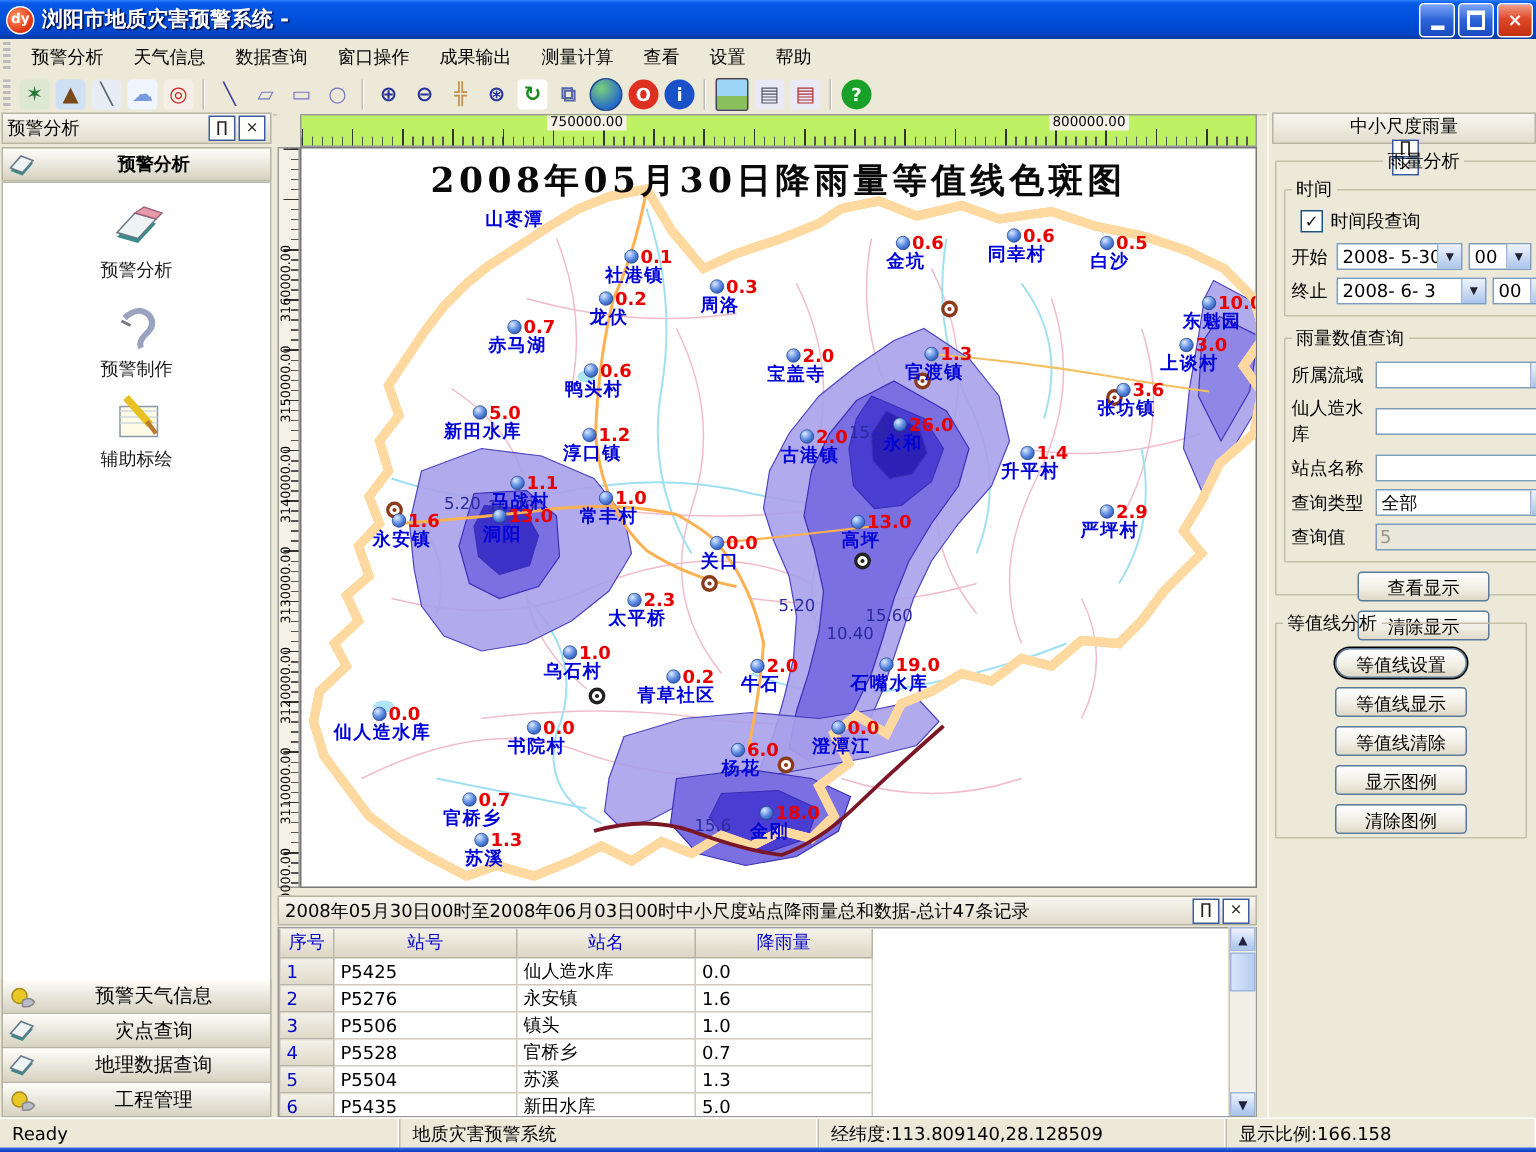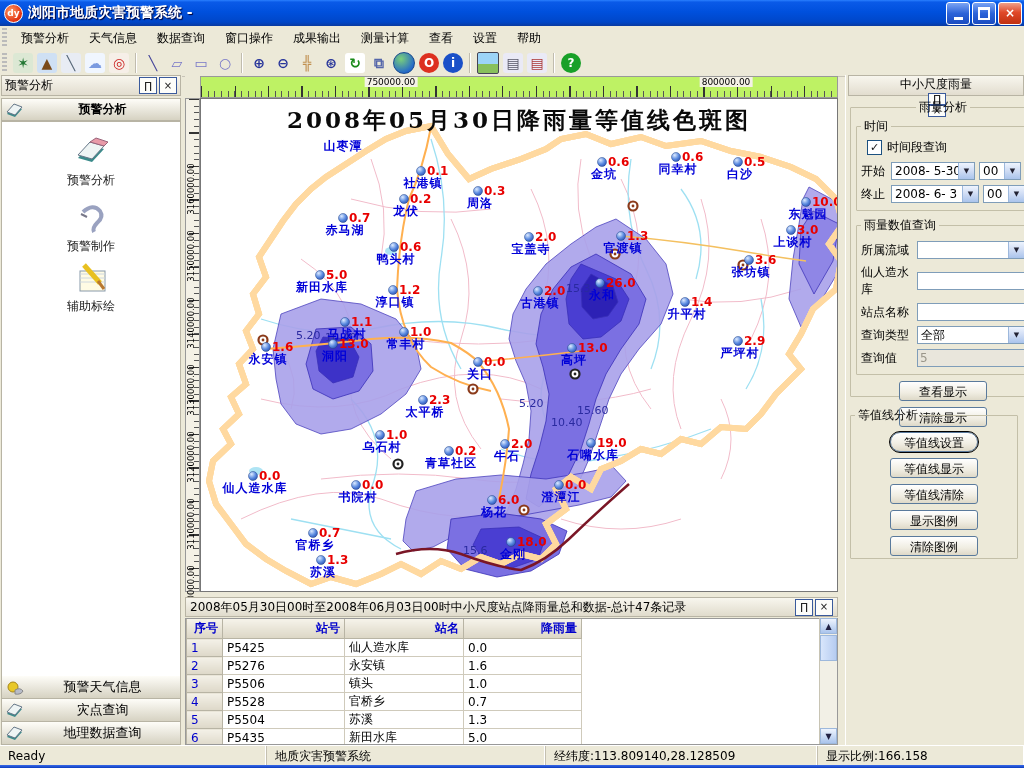--- a/index.html
+++ b/index.html
@@ -96,21 +96,21 @@
   .xp-check{width:13px;height:13px;border:1px solid #1c5180;background:#fff;display:inline-flex;align-items:center;
     justify-content:center;font-size:11px;font-weight:bold;color:#111;margin-right:5px;}
 
   
   .bottom-panel{left:185px;top:597px;width:653px;height:148px;background:#ece9d8;}
   .bp-title{position:absolute;left:0;top:0;width:653px;height:20px;background:linear-gradient(180deg,#f8f6ee,#e0dbcc);
     border:1px solid #b8b4a4;display:flex;align-items:center;padding:0 4px;box-sizing:border-box;}
   .bp-title .pt-text{flex:1;font-size:12px;}
   .bp-body{position:absolute;left:0;top:21px;width:653px;height:127px;background:#fff;border:1px solid #999;box-sizing:border-box;overflow:hidden;}
   table.grid{border-collapse:collapse;table-layout:fixed;font-size:12px;}
-  table.grid th{background:linear-gradient(180deg,#f6f3ea,#dcd7c6);color:#0000cc;font-weight:bold;text-align:right;
+  table.grid th{background:linear-gradient(180deg,#f6f3ea,#dcd7c6);color:#0000cc;font-weight:normal;text-align:center;
     border:1px solid #b8b4a4;border-top:none;padding:1px 4px;height:16px;}
   table.grid td{border:1px solid #cfcabb;padding:0 4px;height:14px;white-space:nowrap;overflow:hidden;}
   table.grid td.idx{background:linear-gradient(180deg,#f4f1e8,#ddd8c8);color:#0000cc;border:1px solid #b8b4a4;}
   .vsb{position:absolute;right:1px;top:21px;width:17px;height:126px;background:#f2f0e6;border-left:1px solid #c8c4b4;}
   .sb-arrow{position:absolute;left:0;width:17px;height:16px;background:linear-gradient(180deg,#eef4fe,#aac4ec);
     border:1px solid #9db8dc;box-sizing:border-box;display:flex;align-items:center;justify-content:center;font-size:8px;color:#224;}
   .sb-thumb{position:absolute;left:0;top:17px;width:17px;height:26px;background:linear-gradient(90deg,#d8e6fc,#b6ccf0);
     border:1px solid #9db8dc;box-sizing:border-box;}
 
   
@@ -227,20 +227,27 @@
             <path d="M2 11 L9 3 L17 6 L10 14 Z" fill="#eef4f4" stroke="#667788"></path>
           </svg></span>
         <span class="bar-label">灾点查询</span>
       </div>
       <div class="lp-bar">
         <span class="bicon"><svg width="20" height="18">
             <path d="M2 13 L9 5 L17 8 L10 16 Z" fill="#3a8a8a"></path>
             <path d="M2 11 L9 3 L17 6 L10 14 Z" fill="#eef4f4" stroke="#667788"></path>
           </svg></span>
         <span class="bar-label">地理数据查询</span>
+      </div>
+      <div class="lp-bar">
+        <span class="bicon"><svg width="20" height="18">
+            <circle cx="8" cy="9" r="5" fill="#e8c828" stroke="#a88818"></circle>
+            <path d="M10 12 q5 -3 8 1 q-2 4 -8 3 Z" fill="#b8bcc8" stroke="#888"></path>
+          </svg></span>
+        <span class="bar-label">工程管理</span>
       </div>
     </div>
 </div>
 
 <div class="abs map-panel">
   <div class="hruler">
     <div class="hticks"></div>
       <div class="hticks2"></div>
   <span class="hrlabel" style="left: 190px;">750000.00</span>
       <span class="hrlabel" style="left: 525px;">800000.00</span>
@@ -574,21 +581,21 @@
           <span class="cv">2008- 5-30</span>
             <span class="drop">▼</span>
         </span>
         <span class="xp-combo" style="width:42px;margin-left:4px;">
           <span class="cv">00</span>
             <span class="drop">▼</span>
         </span>
       </div>
       <div class="rp-row">
         <label style="width:30px;">终止</label>
-        <span class="xp-combo" style="width:88px;">
+        <span class="xp-combo" style="width:100px;">
           <span class="cv">2008- 6- 3</span>
             <span class="drop">▼</span>
         </span>
         <span class="xp-combo" style="width:42px;margin-left:4px;">
           <span class="cv">00</span>
             <span class="drop">▼</span>
         </span>
       </div>
     </fieldset>
 

